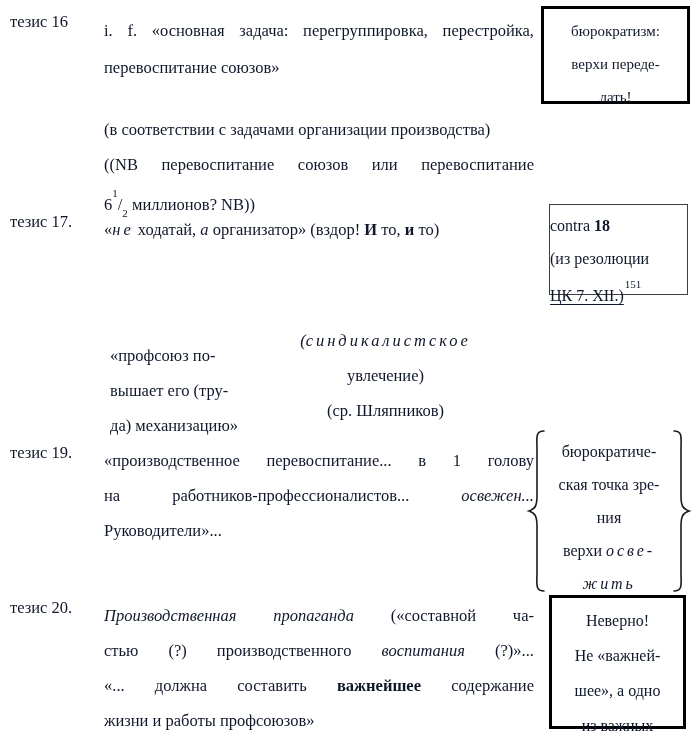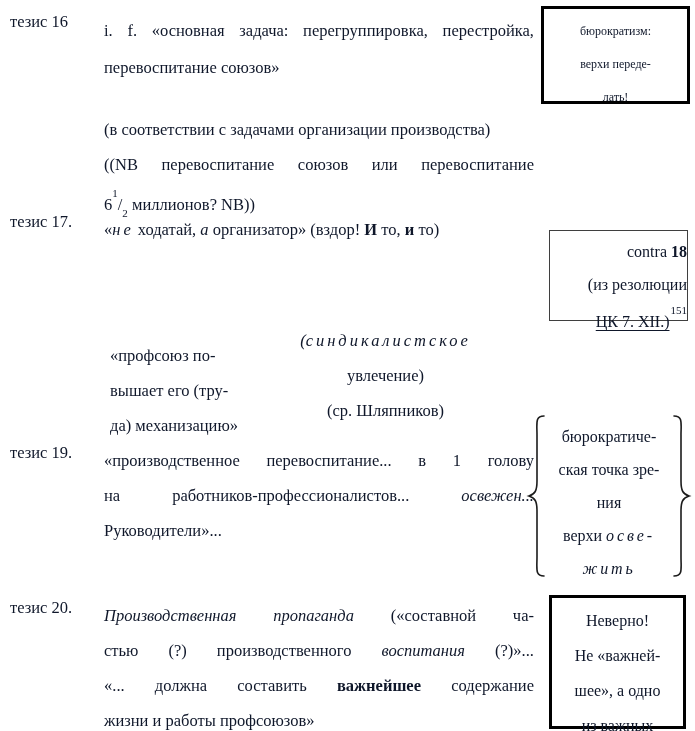--- a/index.html
+++ b/index.html
@@ -25,22 +25,21 @@
   sub.frac{font-size:11px;position:relative;top:3px;}
   sup.fn{font-size:11px;position:relative;top:-7px;margin-left:1px;}
   .box{
     box-sizing:border-box;
     border:3px solid #000;
     text-align:center;
   }
   .box-thin{
     box-sizing:border-box;
     border:1px solid #3f3f3f;
-    text-align:right;
-    margin-top:26px;
+    text-align:left;
   }
   .u{text-decoration:underline;text-underline-offset:3px;}
   .brace-svg{display:block;}
 </style>
 </head>
 <body>
 
 <div class="page">
 
   <div class="abs lbl" style="top:12px;">тезис 16</div>
@@ -80,33 +79,33 @@
     <div class="nline">Руководители»...</div>
   </div>
 
   <div class="abs main" style="top:598px;line-height:35px;">
     <div class="nline just"><span class="it">Производственная пропаганда</span><span> («составной ча-</span></div>
     <div class="nline just"><span>стью (?) производственного </span><span class="it">воспитания</span><span> (?)»...</span></div>
     <div class="nline just"><span>«... должна составить </span><span class="b">важнейшее</span><span> содержание</span></div>
     <div class="nline">жизни и работы профсоюзов»</div>
   </div>
 
-  <div class="abs box" style="left:541px;top:6px;width:149px;height:98px;padding-top:6px;line-height:33px;font-size:12px;">
+  <div class="abs box" style="left:541px;top:6px;width:149px;height:98px;padding-top:6px;line-height:33px;font-size:15px;">
     <div>бюрократизм:</div>
     <div>верхи переде-</div>
     <div>лать!</div>
   </div>
 
   <div class="abs box-thin" style="left:549px;top:204px;width:139px;height:91px;padding-top:4px;line-height:33px;font-size:16px;">
     <div><span>contra </span><span class="b">18</span></div>
     <div>(из резолюции</div>
     <div><span class="u">ЦК 7. XII.)</span><sup class="fn">151</sup></div>
   </div>
 
-  <div class="abs" style="left:525px;top:413px;width:168px;height:166px;">
+  <div class="abs" style="left:525px;top:428px;width:168px;height:166px;">
     <svg class="brace-svg abs" style="left:0;top:0;" width="22" height="166" viewBox="0 0 22 166">
       <path d="M19,3 C10,3 12,10 12,22 L12,68 C12,78 10,81 4,83 C10,85 12,88 12,98 L12,144 C12,156 10,163 19,163" fill="none" stroke="#1c1c1c" stroke-width="1.6" stroke-linecap="round"></path>
     </svg>
     <svg class="brace-svg abs" style="right:0;top:0;" width="22" height="166" viewBox="0 0 22 166">
       <path d="M3,3 C12,3 10,10 10,22 L10,68 C10,78 12,81 18,83 C12,85 10,88 10,98 L10,144 C10,156 12,163 3,163" fill="none" stroke="#1c1c1c" stroke-width="1.6" stroke-linecap="round"></path>
     </svg>
     <div class="abs ctr" style="left:21px;top:7px;width:126px;line-height:33px;font-size:16px;">
       <div>бюрократиче-</div>
       <div>ская точка зре-</div>
       <div>ния</div>

